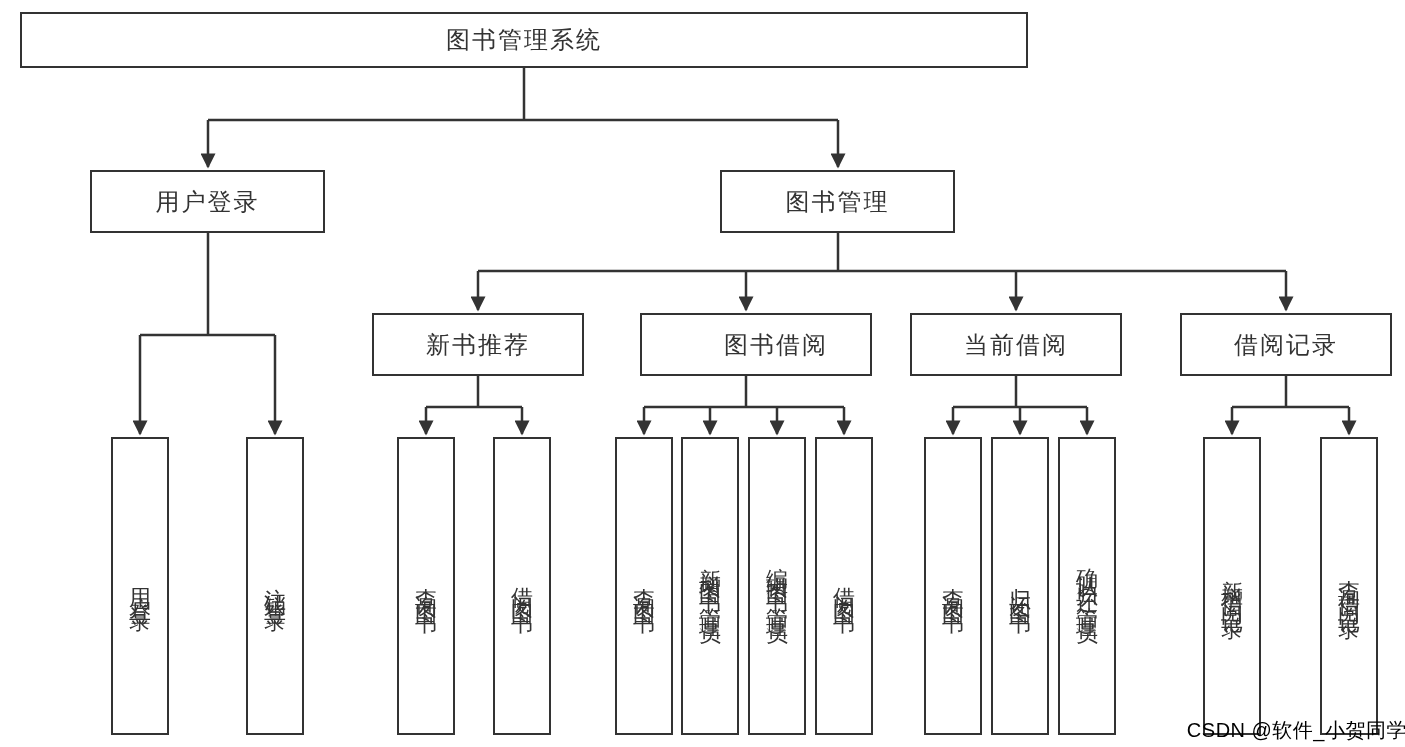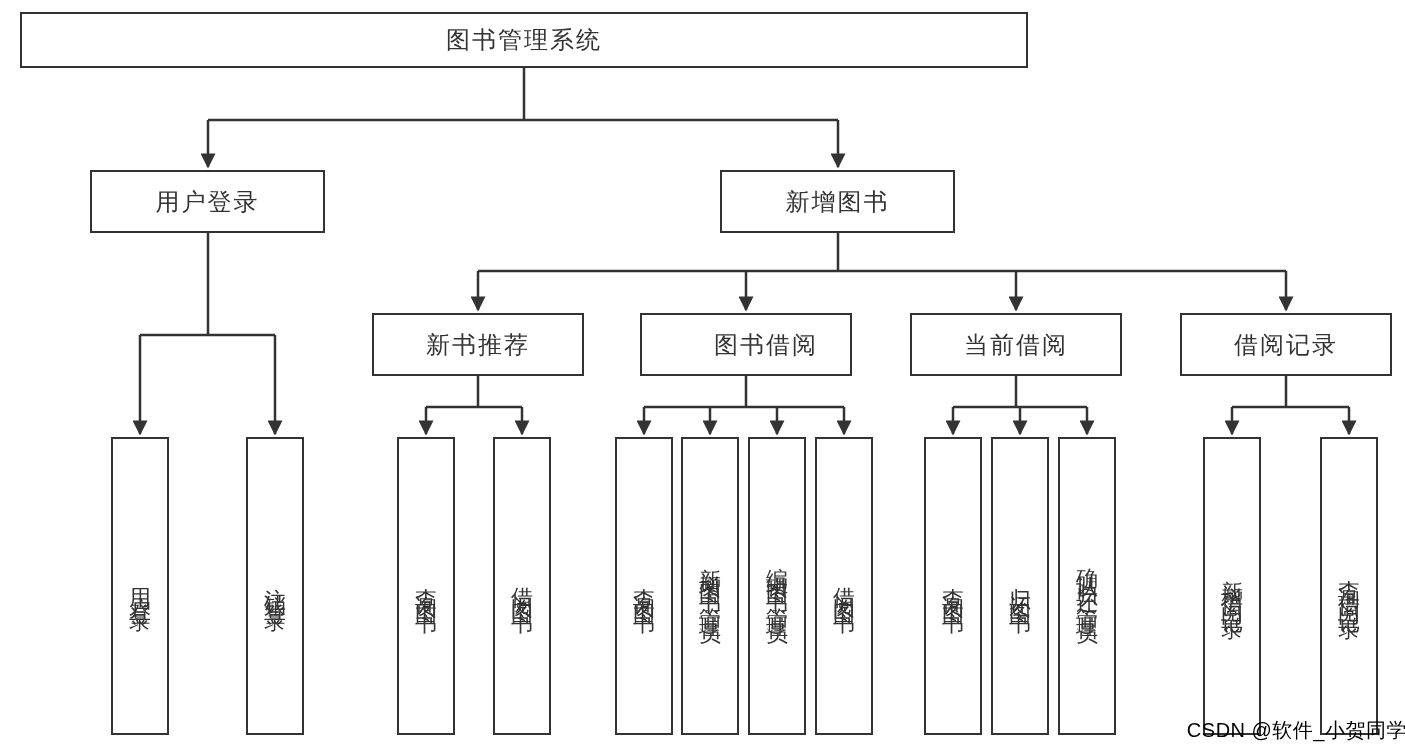--- a/index.html
+++ b/index.html
@@ -36,21 +36,21 @@
     font-size:22px;
     letter-spacing:8px;
     line-height:1;
     color:#333333;
   }
   
   .n-root {left:12px;   top:12px;  width:1008px; height:56px;}
   .n-l2a  {left:82px;   top:170px; width:235px;  height:63px;}
   .n-l2b  {left:712px;  top:170px; width:235px;  height:63px;}
   .n-l3a  {left:364px;  top:313px; width:212px;  height:63px;text-align:right;}
-  .n-l3b  {left:632px;  top:313px; width:212px;  height:63px;padding-left:40px;}
+  .n-l3b  {left:632px;  top:313px; width:232px;  height:63px;padding-left:40px;}
   .n-l3c  {left:902px;  top:313px; width:212px;  height:63px;}
   .n-l3d  {left:1172px; top:313px; width:212px;  height:63px;}
   .leaf   {top:437px; width:58px; height:298px;}
   .n-a1{left:103px;} .n-a2{left:238px;}
   .n-b1{left:389px;} .n-b2{left:485px;}
   .n-c1{left:607px;} .n-c2{left:673px;} .n-c3{left:740px;} .n-c4{left:807px;}
   .n-d1{left:916px;} .n-d2{left:983px;} .n-d3{left:1050px;}
   .n-e1{left:1195px;} .n-e2{left:1312px;}
   .watermark{
     position:absolute;
@@ -112,21 +112,21 @@
   </svg>
 
   <div class="box hbox n-root">
     <span>图书管理系统</span>
   </div>
 
   <div class="box hbox n-l2a">
     <span>用户登录</span>
   </div>
   <div class="box hbox n-l2b">
-    <span>新增图书</span>
+    <span>图书管理</span>
   </div>
 
   <div class="box hbox n-l3a">
     <span>新书推荐</span>
   </div>
   <div class="box hbox n-l3b">
     <span>图书借阅</span>
   </div>
   <div class="box hbox n-l3c">
     <span>当前借阅</span>

